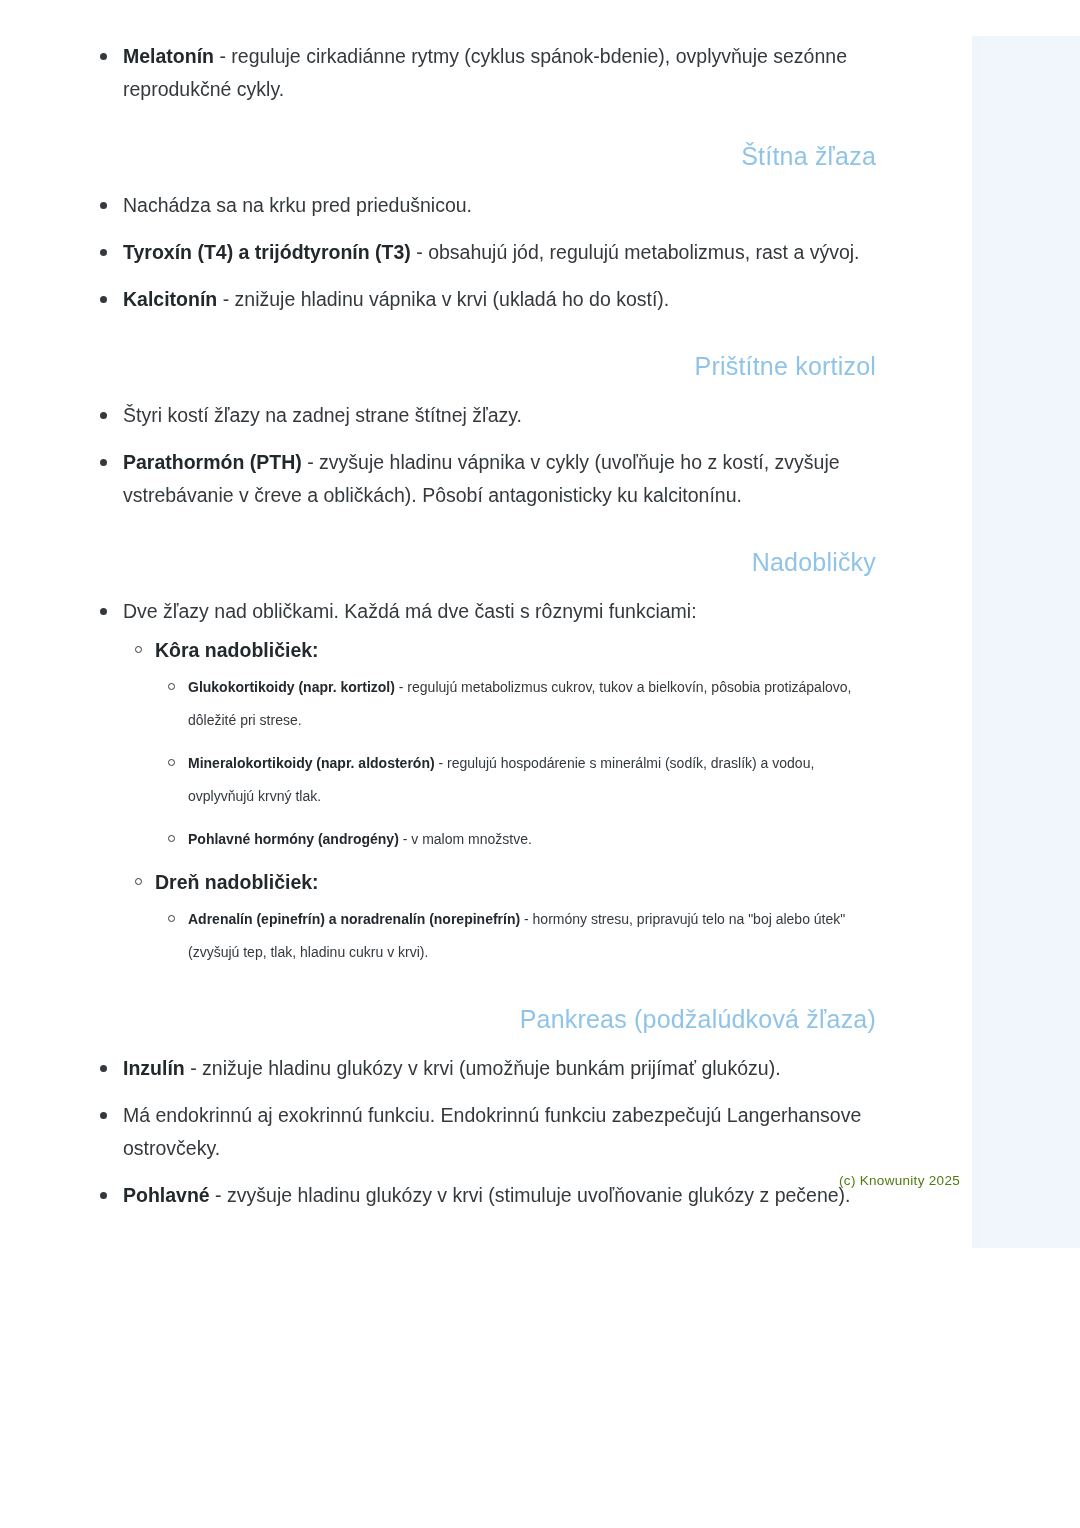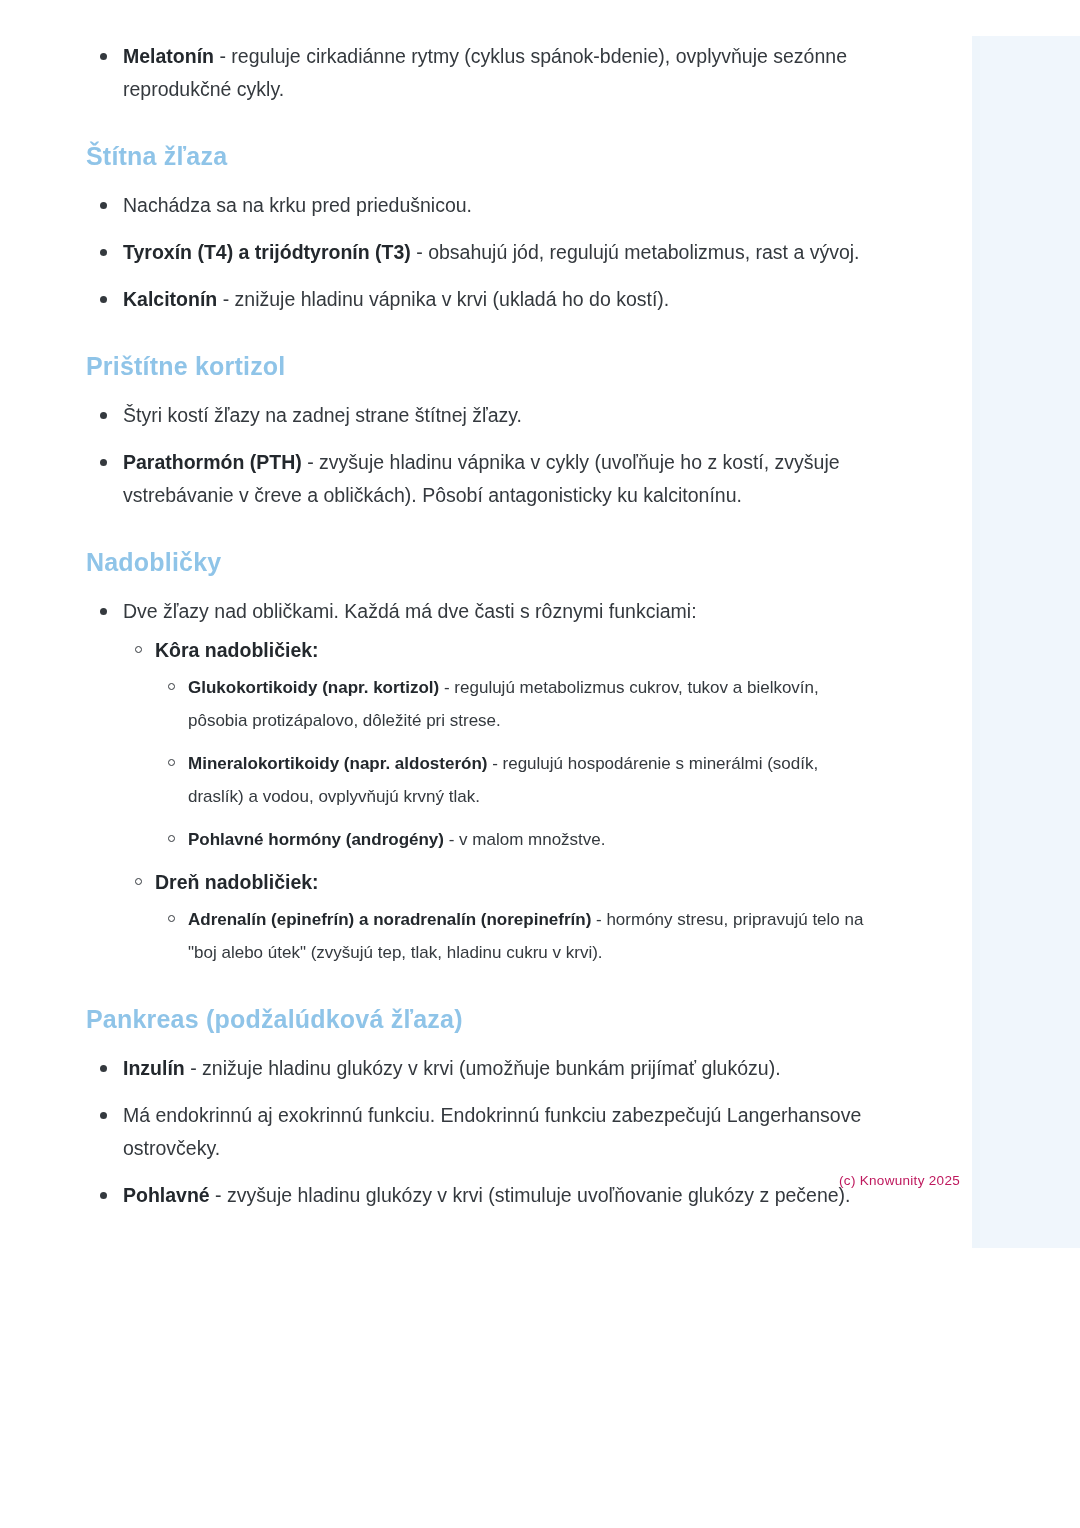--- a/index.html
+++ b/index.html
@@ -34,24 +34,25 @@
     background: #f0f6fc;
   }
   .content {
     position: absolute;
     top: 40px;
     left: 86px;
     width: 790px;
   }
   h2.section {
     font-size: 25px;
-    font-weight: 700;
+    font-weight: 400;
     color: #8fc4e8;
     margin: 36px 0 18px 0;
     letter-spacing: 0.2px;
+    text-align: right;
   }
 
   ul.lvl1 {
     list-style: none;
     margin: 0 0 0 0;
     padding: 0;
   }
   ul.lvl1 > li {
     position: relative;
     padding-left: 37px;
@@ -96,42 +97,42 @@
   }
   ul.lvl3 {
     list-style: none;
     margin: 4px 0 0 0;
     padding: 0;
   }
   ul.lvl3 > li {
     position: relative;
     padding-left: 33px;
     margin-bottom: 10px;
-    font-size: 17px;
+    font-size: 14px;
     line-height: 33px;
   }
   ul.lvl3 > li::before {
     content: "";
     position: absolute;
     left: 13px;
     top: 12px;
     width: 7px;
     height: 7px;
     border-radius: 50%;
     border: 1.5px solid #34393e;
     box-sizing: border-box;
     background: transparent;
   }
   b, .b { font-weight: 700; color: #23282d; }
   .footer {
     position: absolute;
     right: 120px;
     bottom: 60px;
     font-size: 13.5px;
-    color: #be185d;
+    color: #4d7c0f;
     letter-spacing: 0.3px;
   }
 </style>
 </head>
 <body>
 
 <div class="page">
 
   <div class="right-strip"></div>
   <div class="right-strip-inner"></div>

